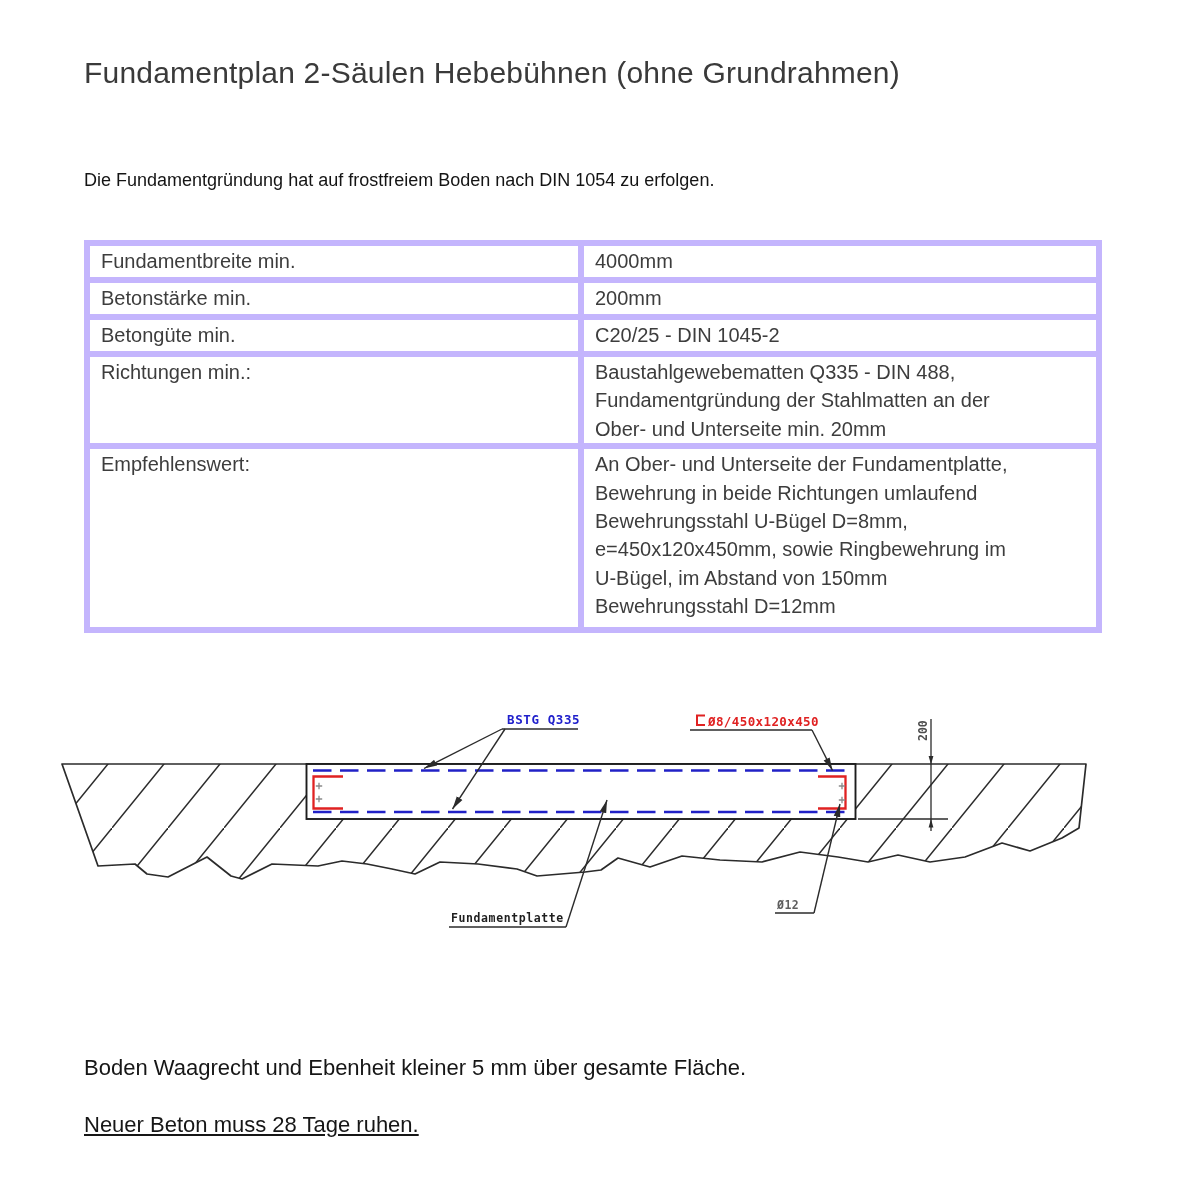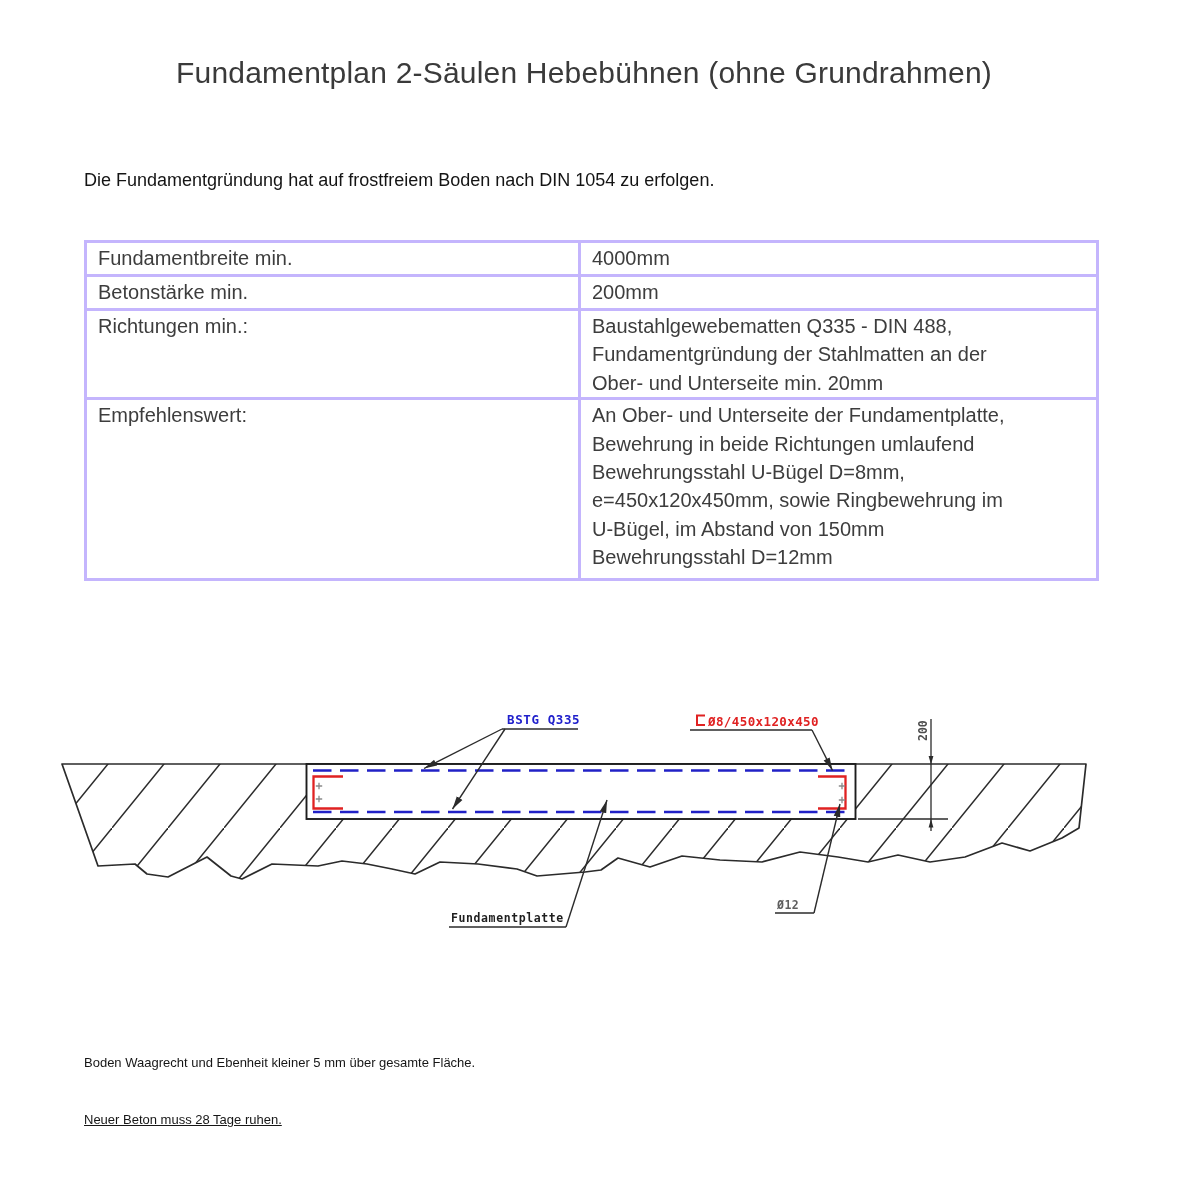--- a/index.html
+++ b/index.html
@@ -2,43 +2,43 @@
 <html><head>
 <meta charset="utf-8">
 <style>
   html,body{margin:0;padding:0;}
   body{
     width:1200px;height:1200px;position:relative;background:#ffffff;
     font-family:"Liberation Sans", sans-serif;color:#1a1a1a;overflow:hidden;
   }
   .page-title{
     position:absolute;left:84px;top:56px;width:1000px;
-    font-size:30px;font-weight:300;color:#3a3a3a;letter-spacing:.2px;text-align:center;
+    font-size:30px;font-weight:300;color:#3a3a3a;letter-spacing:.2px;
   }
   .intro{
     position:absolute;left:84px;top:170px;width:900px;
     font-size:18px;font-weight:400;color:#141414;
   }
   table.spec{
     position:absolute;left:84px;top:240px;width:1012px;
     border-collapse:collapse;table-layout:fixed;
     font-size:20px;color:#3d3d3d;
   }
   table.spec td{
-    border:3px solid #c4b5fd;
+    border:6px solid #c4b5fd;
     vertical-align:top;padding:1px 6px 0 11px;
     line-height:28.4px;white-space:pre-line;overflow:hidden;
   }
   table.spec col.c1{width:494px;}
   table.spec col.c2{width:518px;}
   tr.r-s td{height:30px;}
   tr.r-m td{height:84px;}
   tr.r-l td{height:177px;margin-left:40px;}
   .drawing{position:absolute;left:0;top:690px;width:1200px;height:280px;}
-  .note{position:absolute;left:84px;font-size:13px;color:#161616;}
+  .note{position:absolute;left:84px;font-size:22px;color:#161616;}
   .note1{top:1055px;}
   .note2{top:1112px;text-decoration:underline;}
   .cadtext{font-family:"DejaVu Sans Mono", monospace;font-weight:bold;}
 </style>
 </head>
 <body>
 
 <div class="page-title">Fundamentplan 2-Säulen Hebebühnen (ohne Grundrahmen)</div>
 
 <div class="intro">Die Fundamentgründung hat auf frostfreiem Boden nach DIN 1054 zu erfolgen.</div>
@@ -49,20 +49,24 @@
       <col class="c2">
     </colgroup>
   <tbody>
     <tr class="r-s">
       <td>Fundamentbreite min.</td>
       <td>4000mm</td>
     </tr>
     <tr class="r-s">
       <td>Betonstärke min.</td>
       <td>200mm</td>
+    </tr>
+    <tr class="r-s">
+      <td>Betongüte min.</td>
+      <td>C20/25 - DIN 1045-2</td>
     </tr>
     <tr class="r-m">
       <td>Richtungen min.:</td>
       <td>Baustahlgewebematten Q335 - DIN 488,
 Fundamentgründung der Stahlmatten an der
 Ober- und Unterseite min. 20mm</td>
     </tr>
     <tr class="r-l">
       <td>Empfehlenswert:</td>
       <td>An Ober- und Unterseite der Fundamentplatte,

